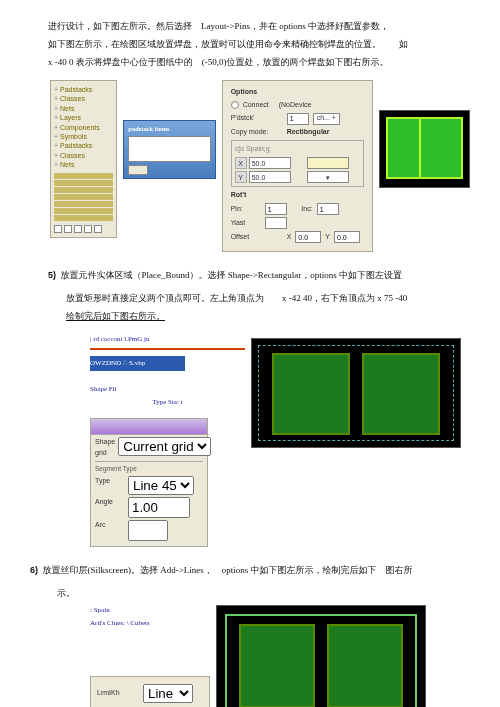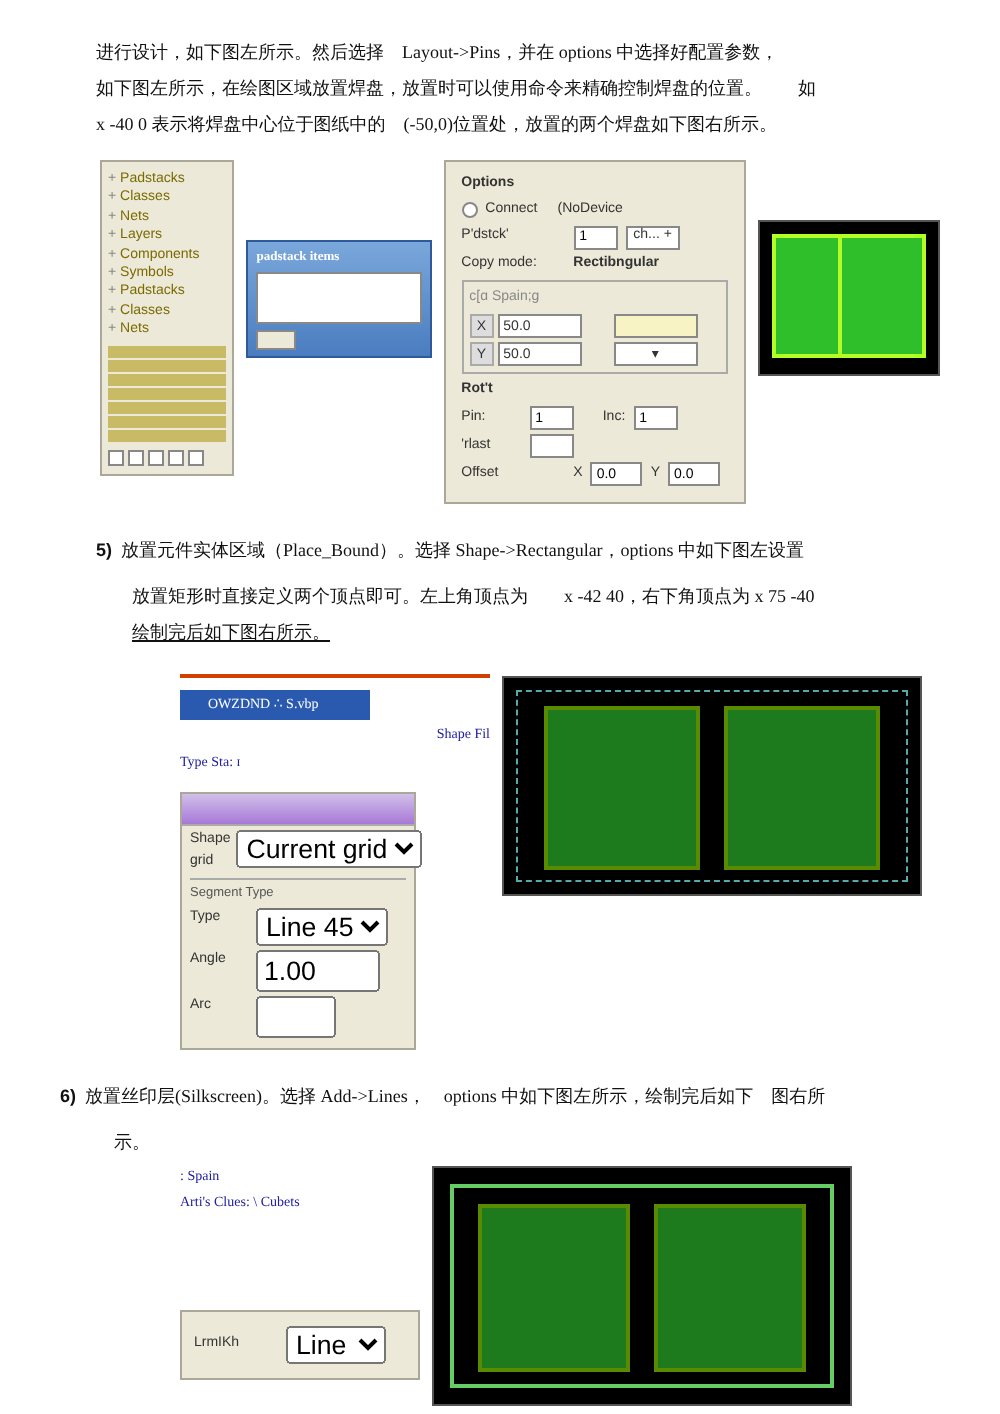--- a/index.html
+++ b/index.html
@@ -218,24 +218,25 @@
   <span class="num-tag">5)</span>
   &nbsp;<span>放置元件实体区域（Place_Bound）。选择 Shape-&gt;Rectangular，options 中如下图左设置</span>
 </p>
 <p class="para" style="text-indent:0; margin-left:4em;">放置矩形时直接定义两个顶点即可。左上角顶点为  x -42 40，右下角顶点为 x 75 -40</p>
 <p class="para" style="text-indent:0; margin-left:4em;text-decoration:underline;">绘制完后如下图右所示。</p>
 
 <div style="height:6px"></div>
 
 <div class="row center-block">
   <div>
+    <div class="legend">| rd coccont l.PmG ju</div>
     <hr class="red-hr">
-    <div style="background:#2a5ab0; color:#fff; font-size:7px; padding:2px 14px; width:95px;">OWZDND ∴ S.vbp</div>
-    <div class="legend" style="margin-top:2px;text-align:right;">Shape Fil</div>
-    <div class="legend" style="margin-top:3px;">Type Sta: ɪ</div>
+    <div style="background:#2a5ab0; color:#fff; font-size:7px; padding:2px 0; width:95px;">OWZDND ∴ S.vbp</div>
+    <div class="legend" style="margin-top:13px;">Shape Fil</div>
+    <div class="legend" style="margin-top:3px;text-align:center;">Type Sta: ɪ</div>
 
     <div style="height:10px;"></div>
     <div class="panel shape-opts">
       <div class="hdr">&nbsp;</div>
       <div class="field">
         <span style="width:48px;">Shape grid</span>
         <select><option>Current grid</option></select>
       </div>
       <div class="sep"></div>
       <div style="color:#555; font-size:6.5px;">Segment Type</div>

